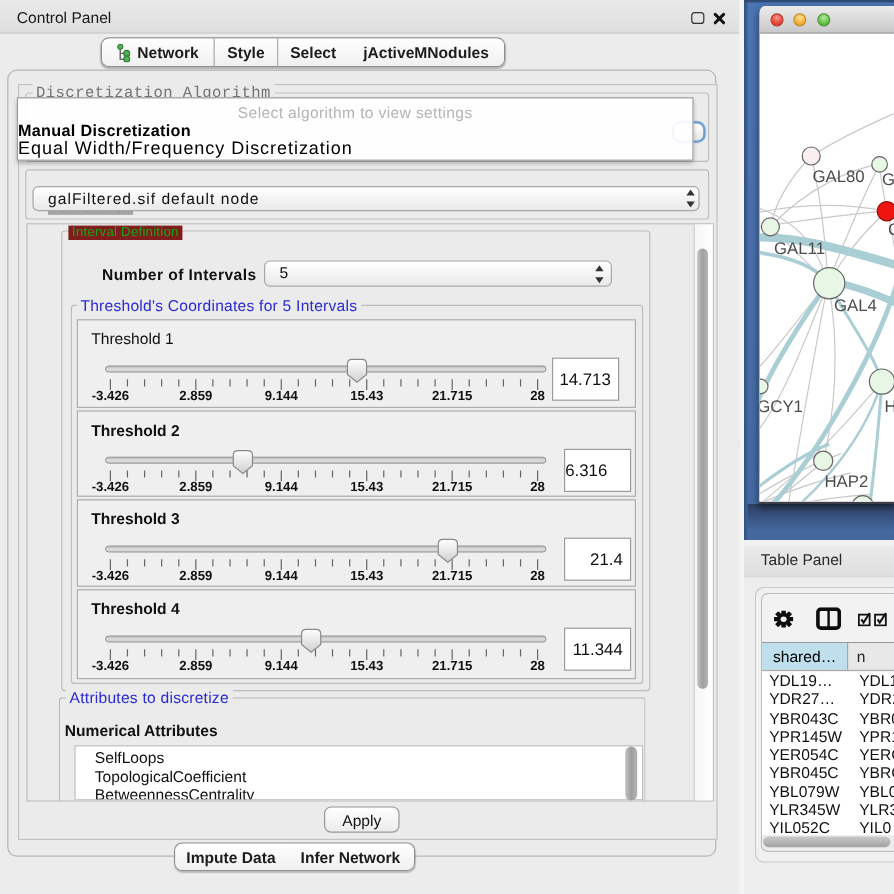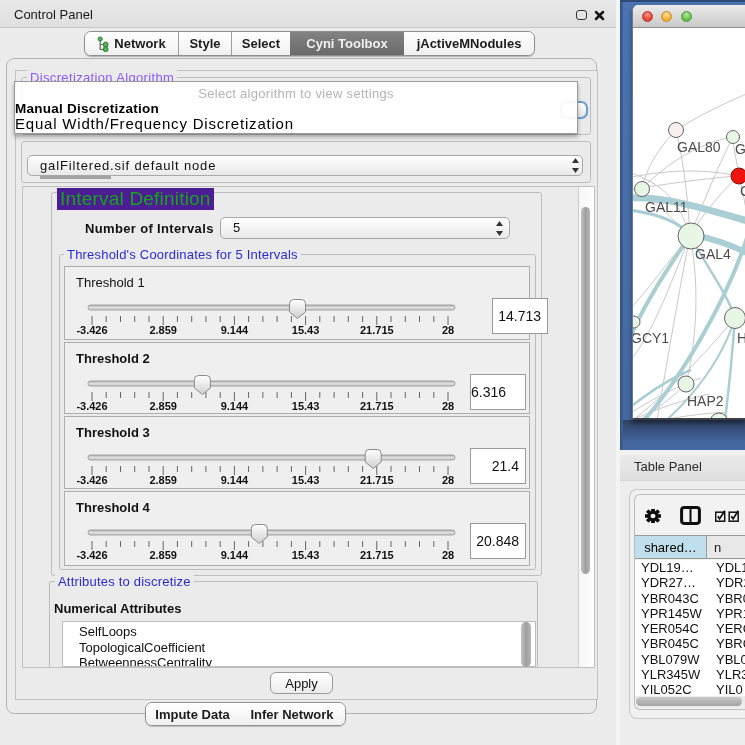--- a/index.html
+++ b/index.html
@@ -32,35 +32,34 @@
         <line x1="3.2" y1="8.5" x2="8.2" y2="8.5" stroke="#666" stroke-width="1.2"></line>
         <line x1="3.2" y1="13.5" x2="8.2" y2="13.5" stroke="#666" stroke-width="1.2"></line>
         <circle cx="3.2" cy="3" r="2.1" fill="#4fb456" stroke="#2e7a33" stroke-width="0.9"></circle>
         <circle cx="8.6" cy="8.5" r="2.5" fill="#4fb456" stroke="#2e7a33" stroke-width="0.9"></circle>
         <circle cx="8.6" cy="13.2" r="2.5" fill="#4fb456" stroke="#2e7a33" stroke-width="0.9"></circle>
       </svg>Network</div>
   <div class="tsep"></div>
   <div class="ttab" style="width:52px;">Style</div>
   <div class="tsep"></div>
   <div class="ttab" style="width:58px;">Select</div>
-  <div class="ttab sel" style="width:114px;">Cyni Toolbox</div>
   <div class="ttab" style="width:130px;">jActiveMNodules</div>
 </div>
 <style>
 .ttab { display:flex; align-items:center; justify-content:center; background:linear-gradient(#ffffff,#f0f0f0); }
 .tsep { width:1px; background:#9e9e9e; margin:0; }
 .ttab.sel { background:linear-gradient(#838383,#6a6a6a); color:#f0f0f0; }
 </style>
 
 
 <div class="abs" style="left:15px;top:70px;width:583px;height:630px;border:1px solid #c2c2c2;background:#ebebeb;"></div>
 
 
 <div class="abs" style="left:21px;top:77px;width:570px;height:58px;border:1px solid #bdbdbd;border-radius:3px;"></div>
-<div class="abs" style="left:27px;top:70px;background:#ebebeb;padding:0 3px;font-size:13px;color:#8b5cf6;letter-spacing:0.35px;">Discretization Algorithm</div>
+<div class="abs" style="left:27px;top:70px;background:#ebebeb;padding:0 3px;font-size:13px;color:#737373;letter-spacing:0.35px;font-family:Liberation Mono, monospace;">Discretization Algorithm</div>
 
 <div class="abs" style="left:560px;top:101px;width:28px;height:18px;background:linear-gradient(#ffffff,#e6e6e6);border:2px solid #6b9fd2;box-shadow:0 0 1px #8ab3dc;border-radius:7px;"></div>
 
 
 <div class="abs" style="left:21px;top:141px;width:570px;height:42px;border:1px solid #bdbdbd;border-radius:3px;"></div>
 <div class="abs" style="left:40px;top:135px;background:#a3a3a3;padding:0 3px;font-size:13px;color:#2a2a2a;letter-spacing:0.3px;margin-top:29px;">Table Data</div>
 
 <div class="abs" style="left:27px;top:155px;width:556px;height:21px;background:linear-gradient(#ffffff,#e9e9e9);border:1px solid #a8a8a8;border-radius:5px;"></div>
 <div class="abs" style="left:40px;top:158px;font-size:13px;color:#111;letter-spacing:0.85px;">galFiltered.sif default node</div>
 <svg class="abs" style="left:571px;top:158px;" width="9" height="15" viewBox="0 0 9 15">
@@ -69,21 +68,21 @@
   </svg>
 
 
 <div class="abs" style="left:22px;top:186px;width:573px;height:482px;border:1px solid #c0c0c0;background:#ebebeb;"></div>
 
 <div class="abs" style="left:578px;top:187px;width:16px;height:480px;background:linear-gradient(90deg,#f6f6f6,#ffffff);border-left:1px solid #cfcfcf;"></div>
 <div class="abs" style="left:581px;top:207px;width:9px;height:367px;background:linear-gradient(90deg,#c3c3c3,#9f9f9f,#b5b5b5);border-radius:5px;"></div>
 
 
 <div class="abs" style="left:51px;top:192px;width:491px;height:384px;border:1px solid #bdbdbd;border-radius:3px;"></div>
-<div class="abs" style="left:57px;top:188px;background:#4c1d95;padding:0 3px;font-size:19px;color:#16a516;letter-spacing:0.2px;">Interval Definition</div>
+<div class="abs" style="left:57px;top:188px;background:#7f1d1d;padding:0 3px;font-size:11px;color:#16a516;letter-spacing:0.2px;">Interval Definition</div>
 
 
 <div class="abs" style="left:85px;top:221px;font-size:13px;font-weight:bold;color:#111;letter-spacing:0.35px;">Number of Intervals</div>
 <div class="abs" style="left:220px;top:217px;width:290px;height:22px;background:linear-gradient(#ffffff,#e9e9e9);border:1px solid #a8a8a8;border-radius:5px;"></div>
 <div class="abs" style="left:233px;top:220px;font-size:13px;color:#111;">5</div>
 <svg class="abs" style="left:495px;top:221px;" width="9" height="15" viewBox="0 0 9 15">
     <path d="M4.5 0 L8 5 L1 5 Z" fill="#333"></path>
     <path d="M4.5 15 L8 10 L1 10 Z" fill="#333"></path>
   </svg>
 
@@ -124,21 +123,21 @@
         <line x1="368.8" y1="49" x2="368.8" y2="55" stroke="#666" stroke-width="1"></line>
         <line x1="383.0" y1="49" x2="383.0" y2="58" stroke="#666" stroke-width="1"></line>
         <text x="27.0" y="66.5" text-anchor="middle" font-size="11" font-weight="bold" font-family="Liberation Sans" fill="#111">-3.426</text>
         <text x="98.2" y="66.5" text-anchor="middle" font-size="11" font-weight="bold" font-family="Liberation Sans" fill="#111">2.859</text>
         <text x="169.4" y="66.5" text-anchor="middle" font-size="11" font-weight="bold" font-family="Liberation Sans" fill="#111">9.144</text>
         <text x="240.6" y="66.5" text-anchor="middle" font-size="11" font-weight="bold" font-family="Liberation Sans" fill="#111">15.43</text>
         <text x="311.8" y="66.5" text-anchor="middle" font-size="11" font-weight="bold" font-family="Liberation Sans" fill="#111">21.715</text>
         <text x="383.0" y="66.5" text-anchor="middle" font-size="11" font-weight="bold" font-family="Liberation Sans" fill="#111">28</text>
     <path transform="translate(232.5,32)" d="M -8,4.5 Q -8,0.5 -4,0.5 L 4,0.5 Q 8,0.5 8,4.5 L 8,13 L 0,19.5 L -8,13 Z" fill="url(#thumbgrad)" stroke="#8a8a8a" stroke-width="1"></path>
   </svg>
-  <div style="position:absolute;left:427px;top:31px;width:56px;height:36px;background:#fff;border:1px solid #9a9a9a;font-size:14px;color:#111;text-align:right;line-height:34px;padding-right:6px;">14.713</div>
+  <div style="position:absolute;left:395px;top:31px;width:56px;height:36px;background:#fff;border:1px solid #9a9a9a;font-size:14px;color:#111;text-align:right;line-height:34px;padding-right:6px;">14.713</div>
 </div>
 <div class="abs" style="left:64px;top:342px;width:466px;height:72px;background:#efefef;border:1px solid #adadad;">
   <div style="position:absolute;left:11px;top:8px;font-size:13px;font-weight:bold;color:#111;">Threshold 2</div>
   <svg width="466" height="74.5" style="position:absolute;left:0;top:0;">
     <rect x="23" y="38" width="367" height="5" rx="2.5" fill="url(#trackgrad)" stroke="#8e8e8e" stroke-width="0.8"></rect>
     <line x1="27.0" y1="49" x2="27.0" y2="58" stroke="#666" stroke-width="1"></line>
         <line x1="41.2" y1="49" x2="41.2" y2="55" stroke="#666" stroke-width="1"></line>
         <line x1="55.5" y1="49" x2="55.5" y2="55" stroke="#666" stroke-width="1"></line>
         <line x1="69.7" y1="49" x2="69.7" y2="55" stroke="#666" stroke-width="1"></line>
         <line x1="84.0" y1="49" x2="84.0" y2="55" stroke="#666" stroke-width="1"></line>
@@ -244,21 +243,21 @@
         <line x1="368.8" y1="49" x2="368.8" y2="55" stroke="#666" stroke-width="1"></line>
         <line x1="383.0" y1="49" x2="383.0" y2="58" stroke="#666" stroke-width="1"></line>
         <text x="27.0" y="66.5" text-anchor="middle" font-size="11" font-weight="bold" font-family="Liberation Sans" fill="#111">-3.426</text>
         <text x="98.2" y="66.5" text-anchor="middle" font-size="11" font-weight="bold" font-family="Liberation Sans" fill="#111">2.859</text>
         <text x="169.4" y="66.5" text-anchor="middle" font-size="11" font-weight="bold" font-family="Liberation Sans" fill="#111">9.144</text>
         <text x="240.6" y="66.5" text-anchor="middle" font-size="11" font-weight="bold" font-family="Liberation Sans" fill="#111">15.43</text>
         <text x="311.8" y="66.5" text-anchor="middle" font-size="11" font-weight="bold" font-family="Liberation Sans" fill="#111">21.715</text>
         <text x="383.0" y="66.5" text-anchor="middle" font-size="11" font-weight="bold" font-family="Liberation Sans" fill="#111">28</text>
     <path transform="translate(194.3,32)" d="M -8,4.5 Q -8,0.5 -4,0.5 L 4,0.5 Q 8,0.5 8,4.5 L 8,13 L 0,19.5 L -8,13 Z" fill="url(#thumbgrad)" stroke="#8a8a8a" stroke-width="1"></path>
   </svg>
-  <div style="position:absolute;left:405px;top:31px;width:56px;height:36px;background:#fff;border:1px solid #9a9a9a;font-size:14px;color:#111;text-align:right;line-height:34px;padding-right:6px;">20.848</div>
+  <div style="position:absolute;left:405px;top:31px;width:56px;height:36px;background:#fff;border:1px solid #9a9a9a;font-size:14px;color:#111;text-align:right;line-height:34px;padding-right:6px;">11.344</div>
 </div>
   </div>
 
 
 <div class="abs" style="left:49px;top:581px;width:489px;height:87px;border:1px solid #bdbdbd;border-radius:3px 3px 0 0;border-bottom:none;"></div>
 <div class="abs" style="left:55px;top:574px;background:#ebebeb;padding:0 3px;font-size:13px;color:#2a2ad4;letter-spacing:0.2px;">Attributes to discretize</div>
 <div class="abs" style="left:54px;top:601px;font-size:13px;font-weight:bold;color:#111;">Numerical Attributes</div>
 <div class="abs" style="left:62px;top:621px;width:474px;height:46px;background:#ffffff;border:1px solid #bdbdbd;overflow:hidden;">
   <div style="font-size:13px;color:#111;padding-left:16px;line-height:15.5px;padding-top:2px;">SelfLoops<br>TopologicalCoefficient<br>BetweennessCentrality</div>
 </div>

